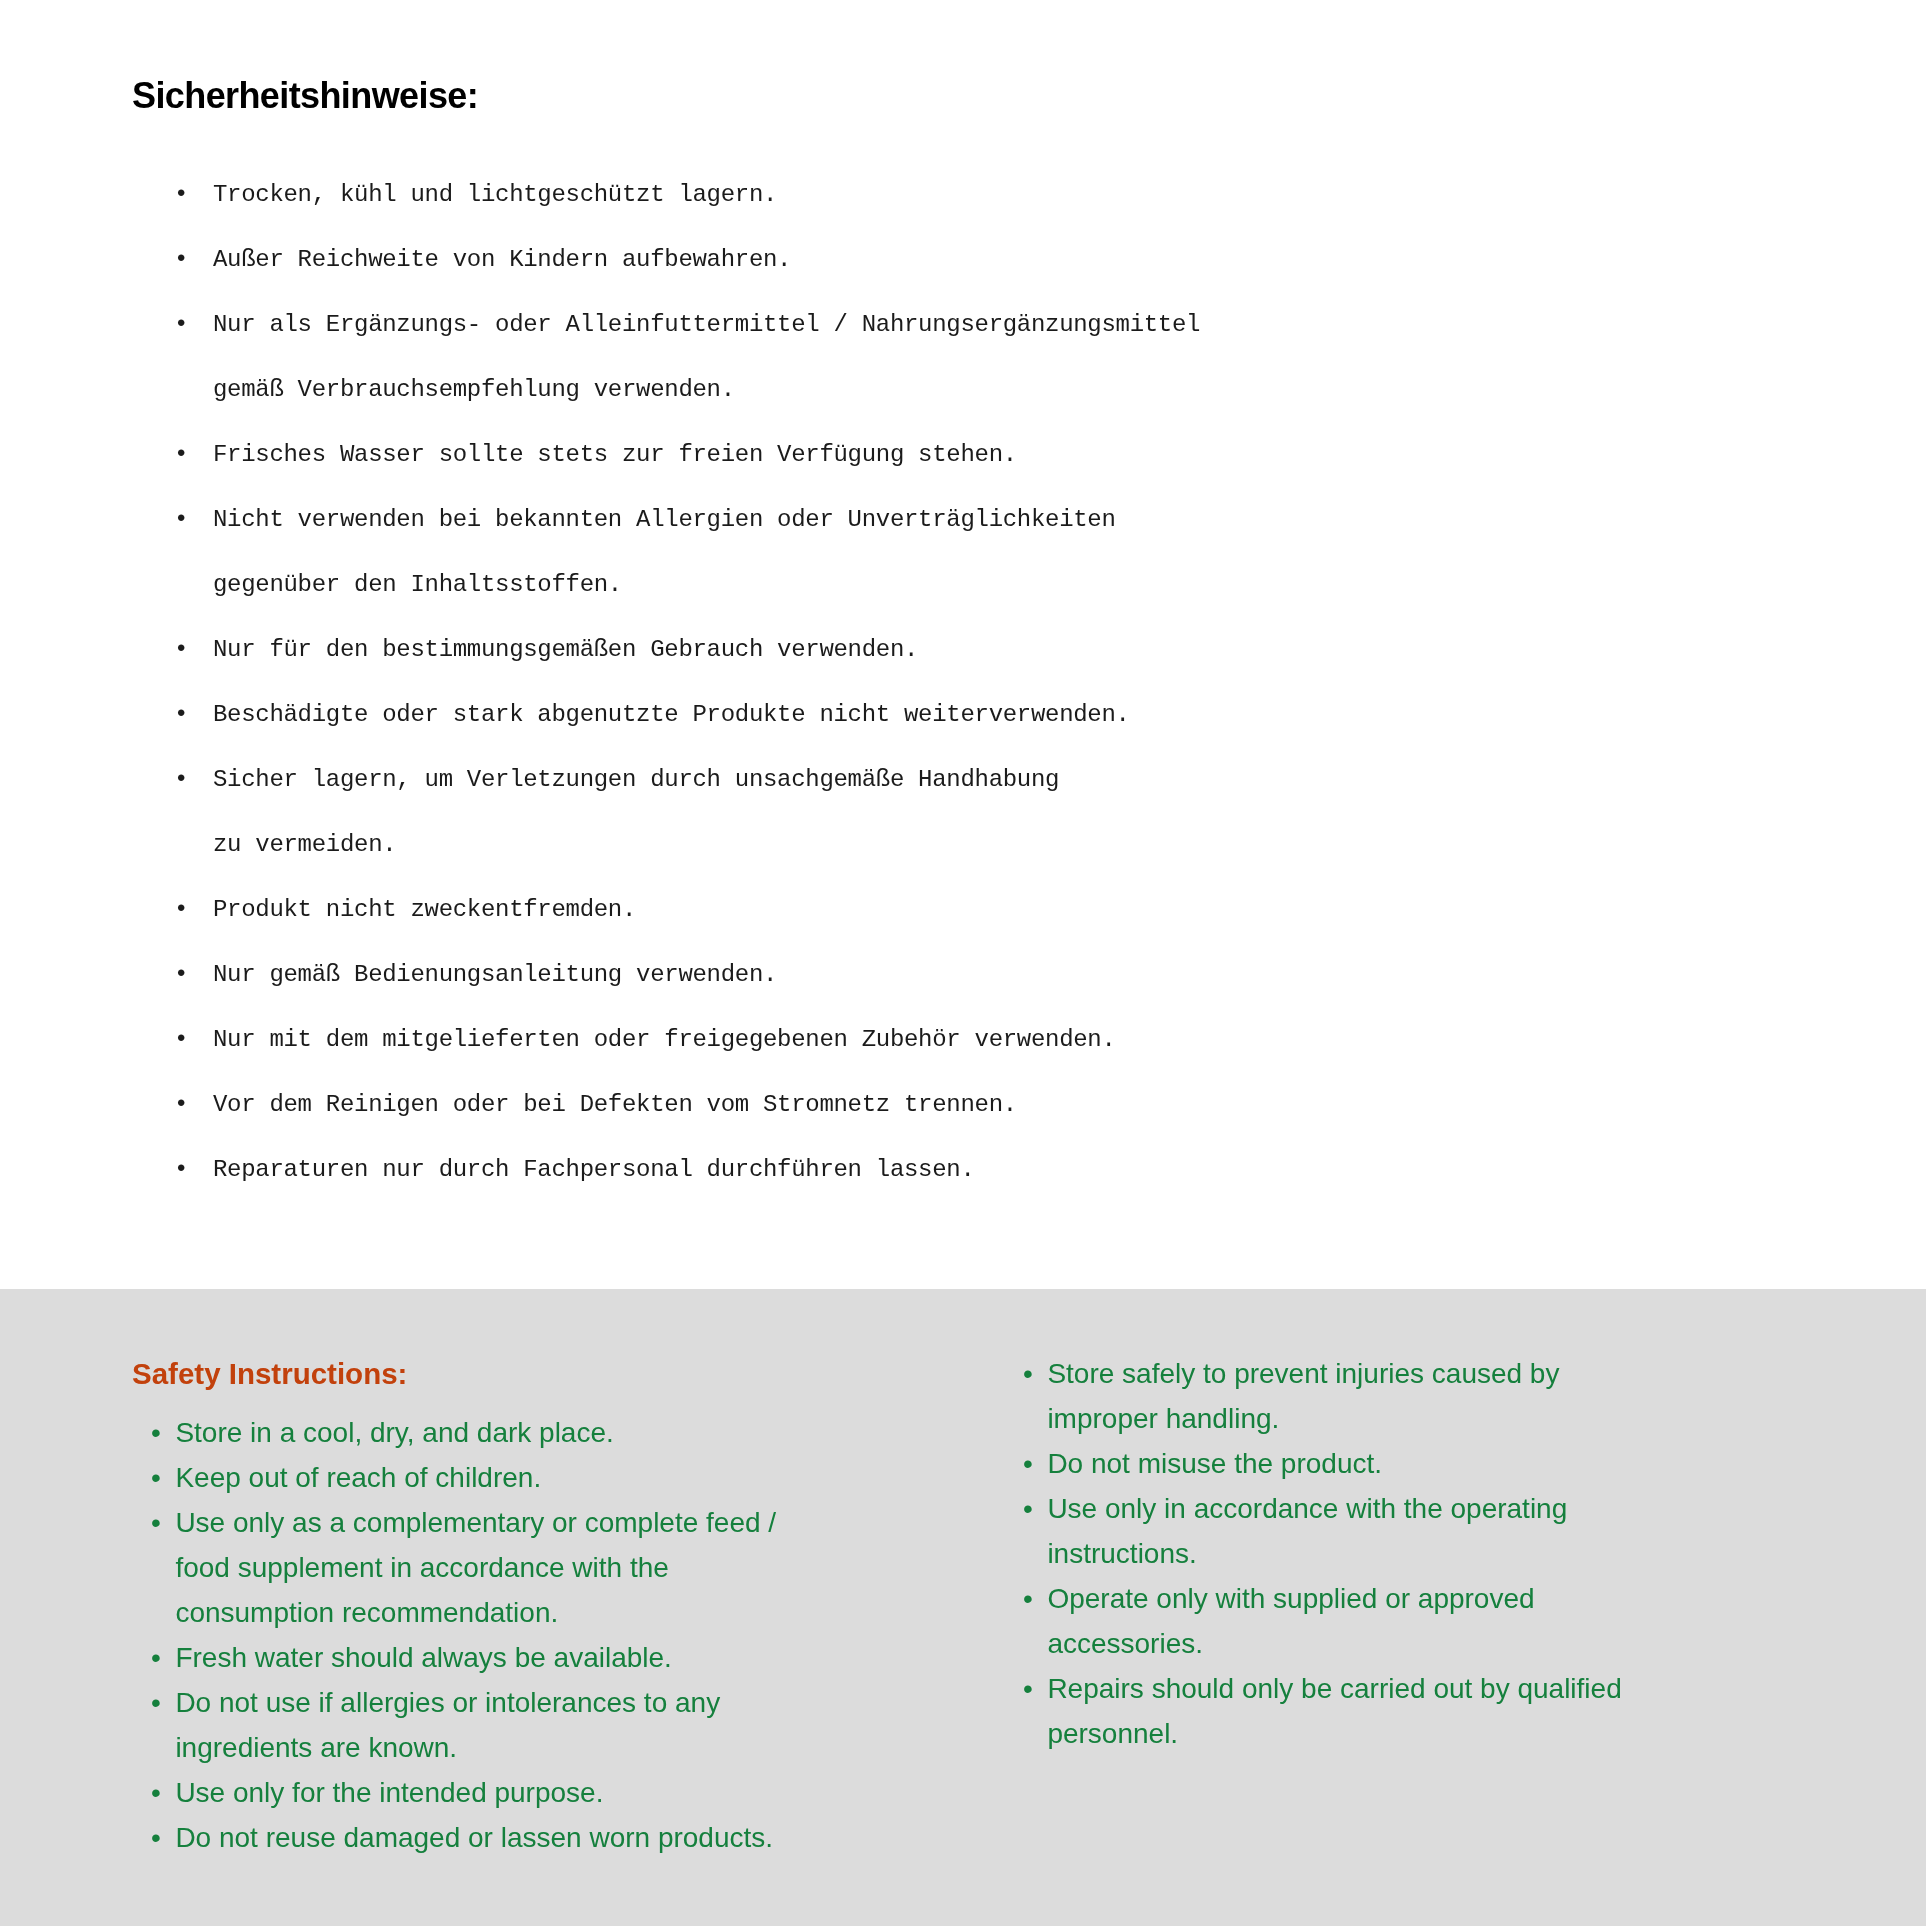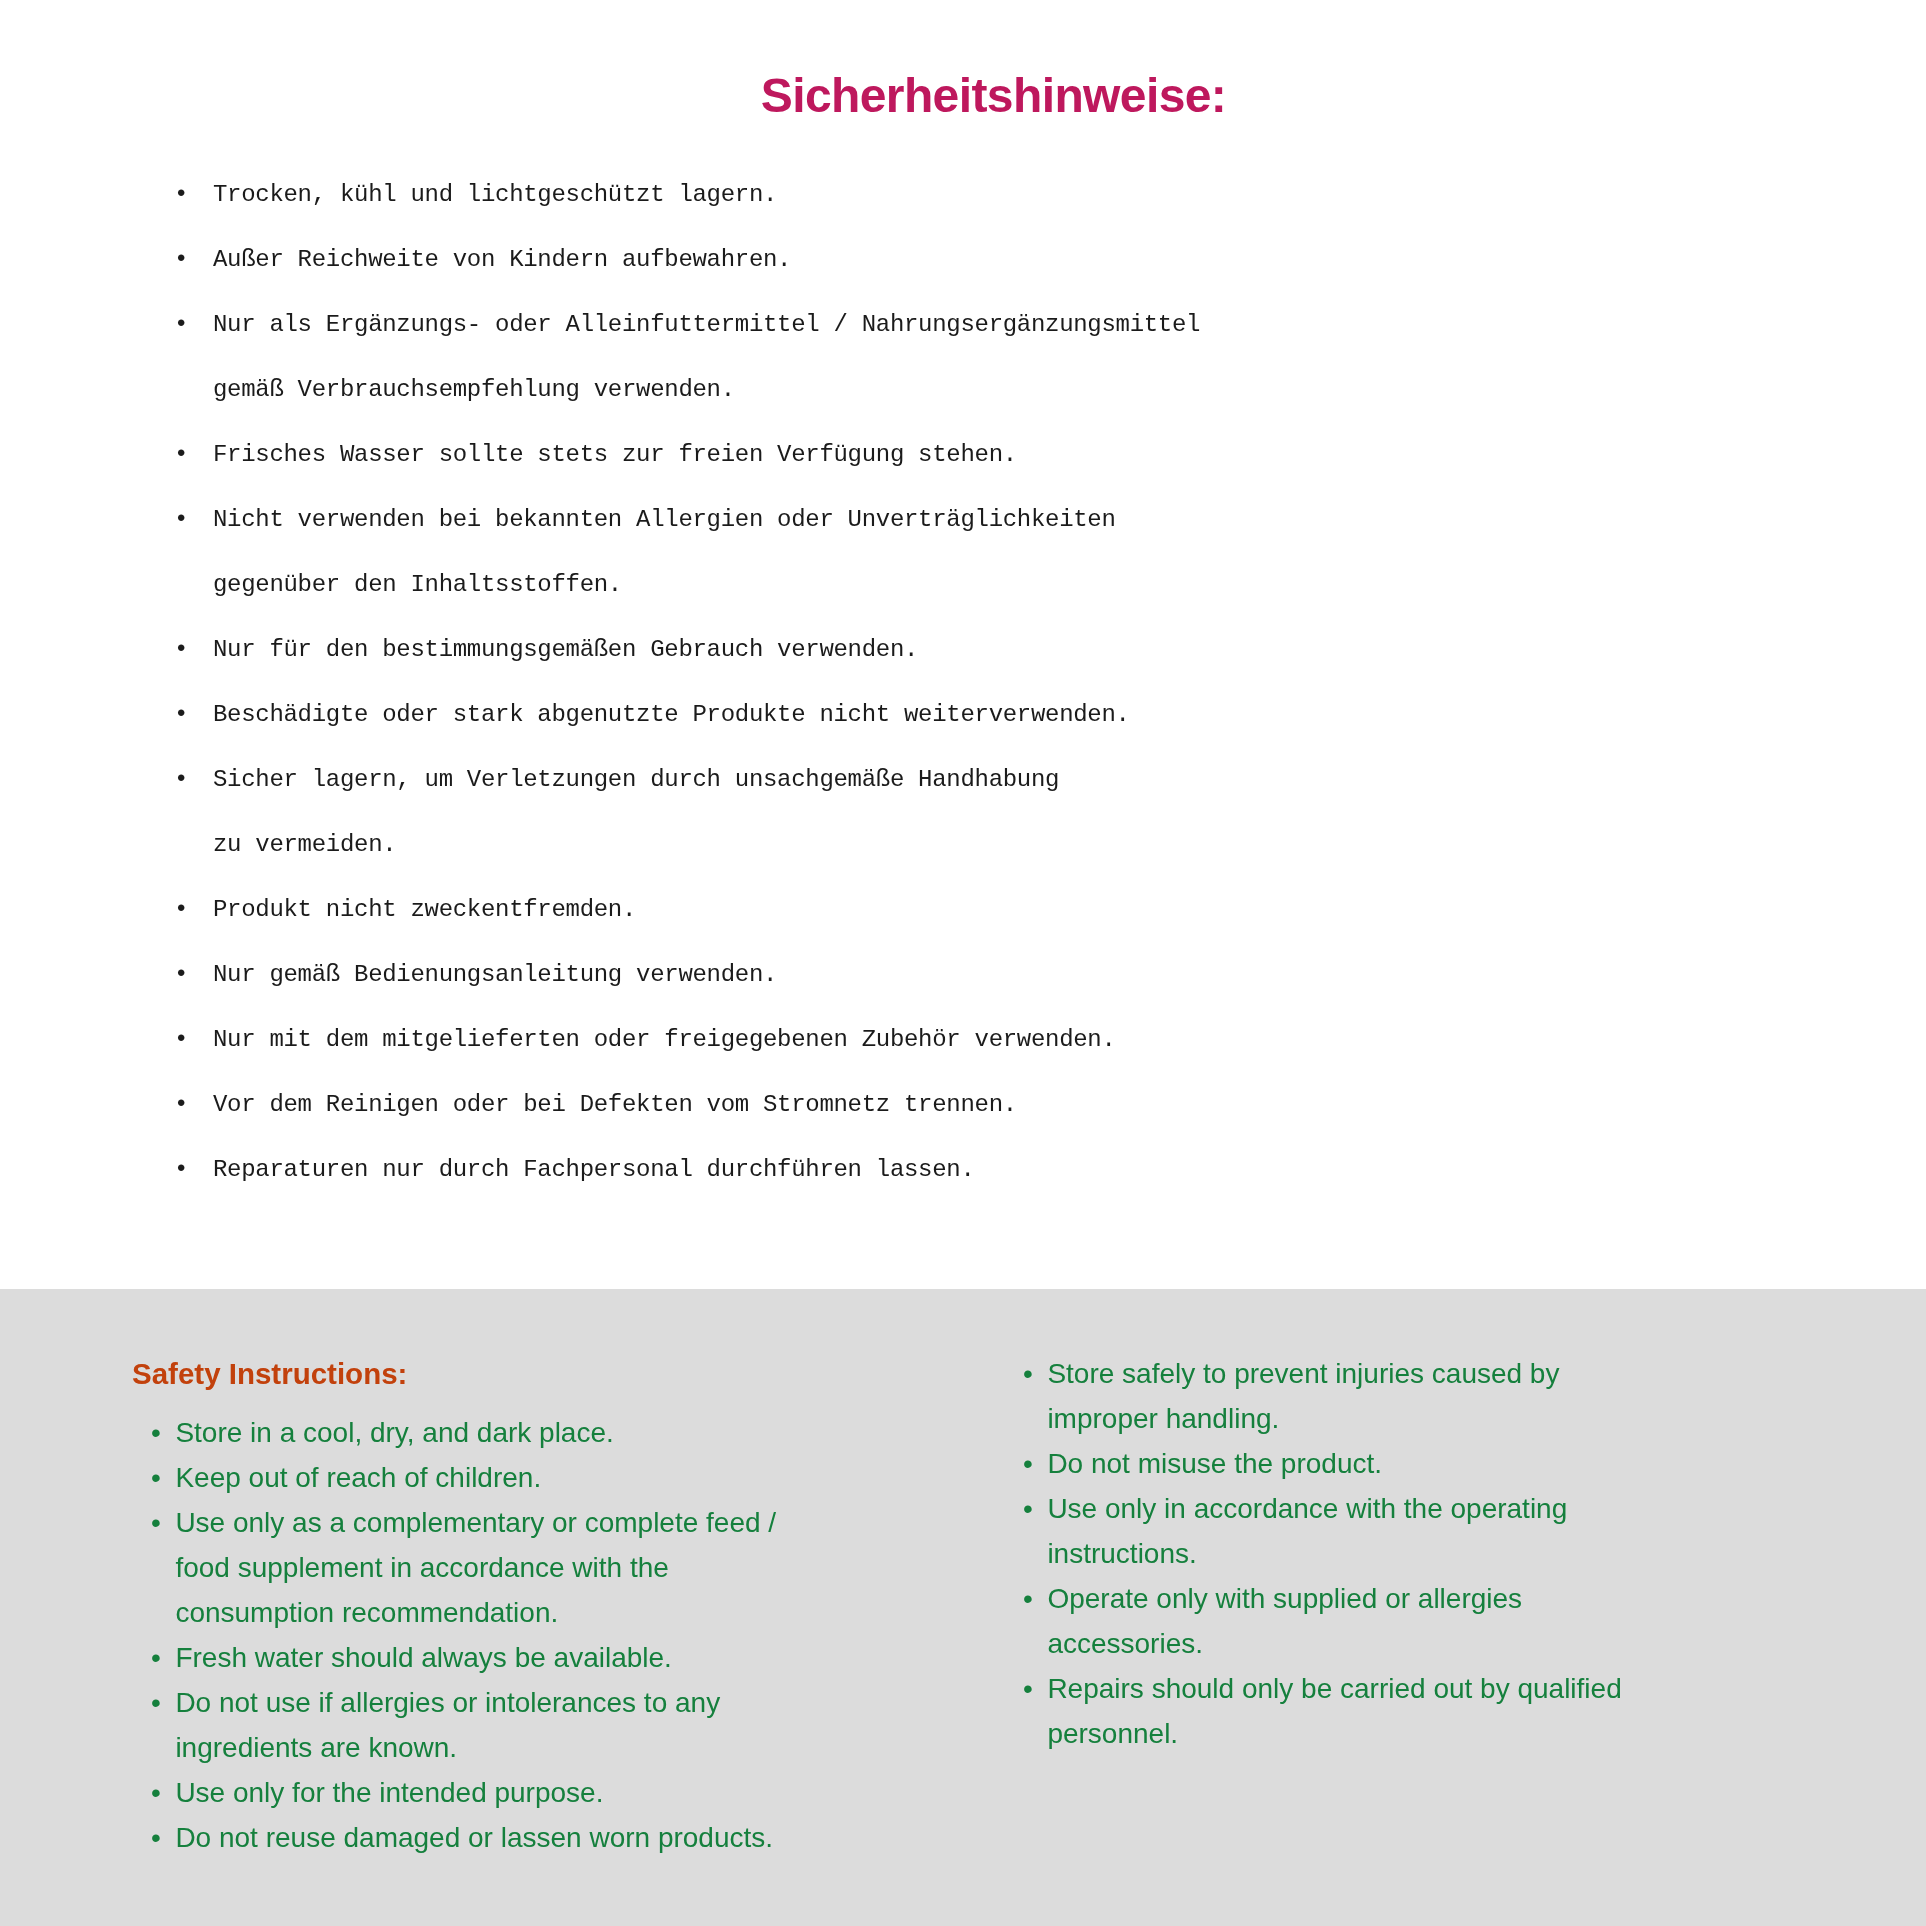--- a/index.html
+++ b/index.html
@@ -16,26 +16,25 @@
   }
   
   .de-section {
     box-sizing: border-box;
     height: 1289px;
     padding: 67px 71px 0 132px;
     background: #ffffff;
   }
   .de-title {
     margin: 0 0 37px 0;
-    font-size: 48px;
+    font-size: 36px;
     line-height: 58px;
     font-weight: 700;
     letter-spacing: -0.6px;
-    color: #be185d;
-    text-align: center;
+    color: #000000;
   }
   .de-list {
     list-style: none;
     margin: 0 0 0 42px;
     padding: 0;
     font-size: 24px;
     line-height: 65px;
     letter-spacing: -0.3px;
     font-family: Liberation Mono, monospace;
   }
@@ -131,20 +130,20 @@
       <li>Do not reuse damaged or lassen worn products.</li>
     </ul>
   </div>
   <div class="en-col-right">
     <ul class="en-list">
       <li>Store safely to prevent injuries caused by
 improper handling.</li>
       <li>Do not misuse the product.</li>
       <li>Use only in accordance with the operating
 instructions.</li>
-      <li>Operate only with supplied or allergies
+      <li>Operate only with supplied or approved
 accessories.</li>
       <li>Repairs should only be carried out by qualified
 personnel.</li>
     </ul>
   </div>
 </div>
 
 
 </body></html>

